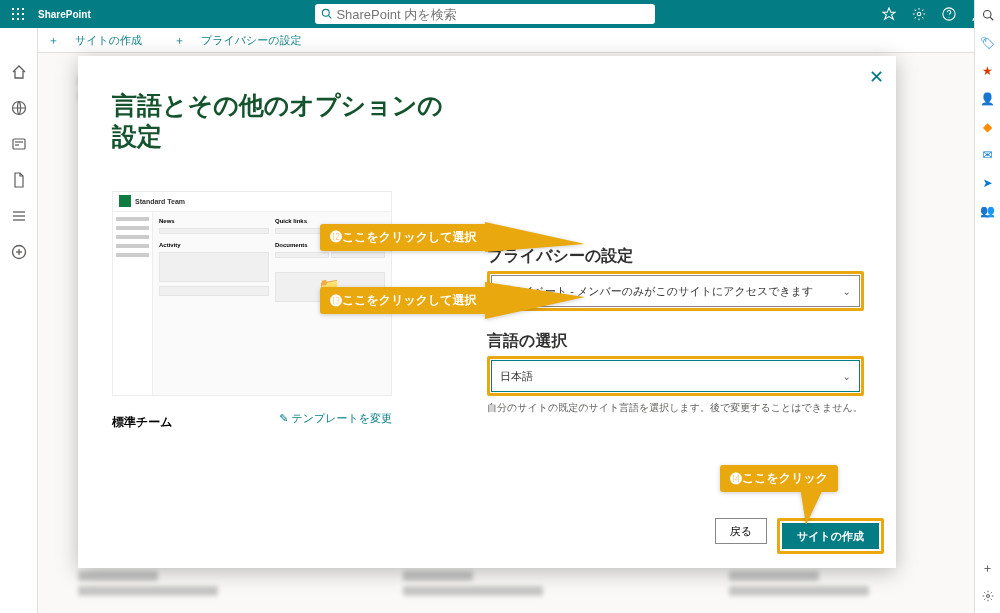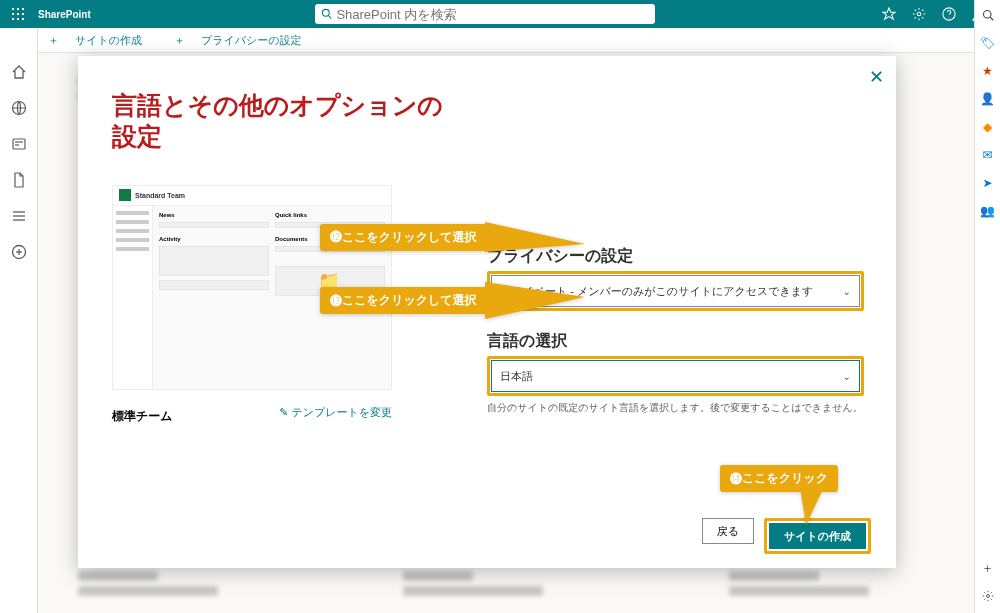--- a/index.html
+++ b/index.html
@@ -34,21 +34,21 @@
     .page-bg { position: absolute; left: 38px; right: 26px; top: 53px; bottom: 0; background: #faf9f8; padding: 18px 40px; }
     .bg-blur { filter: blur(2px); opacity:0.45; }
     .bg-blur .blk { background: #888; height: 10px; margin: 5px 0; border-radius: 2px; }
 
     
     .modal-mask { position: absolute; left: 38px; right: 26px; top: 28px; bottom: 0; background: rgba(255,255,255,0.05); z-index: 5; }
     .modal { position: absolute; left: 78px; top: 56px; width: 818px; height: 512px; background: #fff; box-shadow: 0 4px 20px rgba(0,0,0,0.25); z-index: 10; display: flex; }
     .modal-close { position: absolute; top: 10px; right: 12px; color: #037c83; font-size: 18px; cursor: pointer; font-weight: 300; }
 
     .m-left { width: 50%; padding: 34px 26px 16px 34px; display:flex; flex-direction:column; }
-    .m-title { font-size: 25px; font-weight: 600; color: #b91c1c; margin-bottom: 18px; line-height: 1.25; }
+    .m-title { font-size: 25px; font-weight: 600; color: #14532d; margin-bottom: 24px; line-height: 1.25; }
     .m-desc { font-size: 11px; color: #323130; line-height: 1.7; }
     .template-preview { margin-top: 14px; width: 280px; height: 205px; border: 1px solid #ededed; background: #fafafa; position: relative; overflow:hidden; }
     .tp-header { height: 20px; background: #fff; border-bottom:1px solid #eee; display:flex; align-items:center; padding:0 6px;}
     .tp-logo { width:12px;height:12px;background:#107c41;margin-right:4px;}
     .tp-htxt { font-size:7px; color:#333; font-weight:600;}
     .tp-body { display:flex; height: calc(100% - 20px);}
     .tp-side { width: 40px; background:#fff; border-right:1px solid #eee; padding:5px 3px; display:flex; flex-direction:column; gap:5px;}
     .tp-side span{height:4px;background:#ccc;}
     .tp-main { flex:1; padding:6px; display:flex; gap:6px;}
     .tp-col{ flex:1; display:flex; flex-direction:column; gap:4px;}
@@ -56,21 +56,21 @@
     .template-label { font-size: 12px; font-weight: 600; margin-top: 8px; }
     .template-change { font-size: 11px; color: #037c83; display: inline-flex; align-items: center; gap: 3px; }
     .template-row { display: flex; justify-content: space-between; align-items: center; width: 280px; margin-top: 10px;}
 
     .m-right { width: 50%; padding: 60px 32px 16px 0; position: relative; }
     .field-label { font-size: 16px; font-weight: 600; color: #323130; margin-bottom: 4px; }
     .dropdown { width: 100%; height: 32px; border: 1px solid #8a8886; display: flex; align-items: center; padding: 12px 8px; font-size: 11px; color: #323130; justify-content: space-between; background:#fff; }
     .field-hint { font-size: 10px; color: #605e5c; margin-top: 5px; }
     .hl { border: 3px solid #e8a80e; padding: 1px; border-radius: 2px; }
     .lang-dd .dropdown { border-color: #037c83; border-width: 1px; }
-    .modal-footer { position: absolute; bottom: 14px; right: 25px; display: flex; gap: 10px; }
+    .modal-footer { position: absolute; bottom: 14px; right: 12px; display: flex; gap: 10px; }
     .btn { height: 26px; padding: 0 14px; font-size: 11px; display: flex; align-items: center; justify-content: center; cursor: pointer; border: 1px solid #8a8886; background: #fff; }
     .btn-primary { background: #037c83; color: #fff; border-color: #037c83; font-weight: 600; }
     .btn-hl { border: 3px solid #e8a80e; padding: 2px; border-radius: 2px; }
 
     
     .callout { position: absolute; display: flex; align-items: center; z-index: 20; filter: drop-shadow(0 1px 2px rgba(0,0,0,0.2)); }
     .callout-box { background: #e8a80e; color: #fff; font-weight: 600; font-size: 12px; padding: 5px 10px; border-radius: 3px; white-space: nowrap; display: flex; align-items: center; }
     .callout-tri { width: 0; height: 0; border-top: 9px solid transparent; border-bottom: 9px solid transparent; border-left: 60px solid #e8a80e; margin-left: -2px; }
     .callout-tri-down { width: 0; height: 0; border-left: 10px solid transparent; border-right: 10px solid transparent; border-top: 40px solid #e8a80e; position: absolute; }
 

